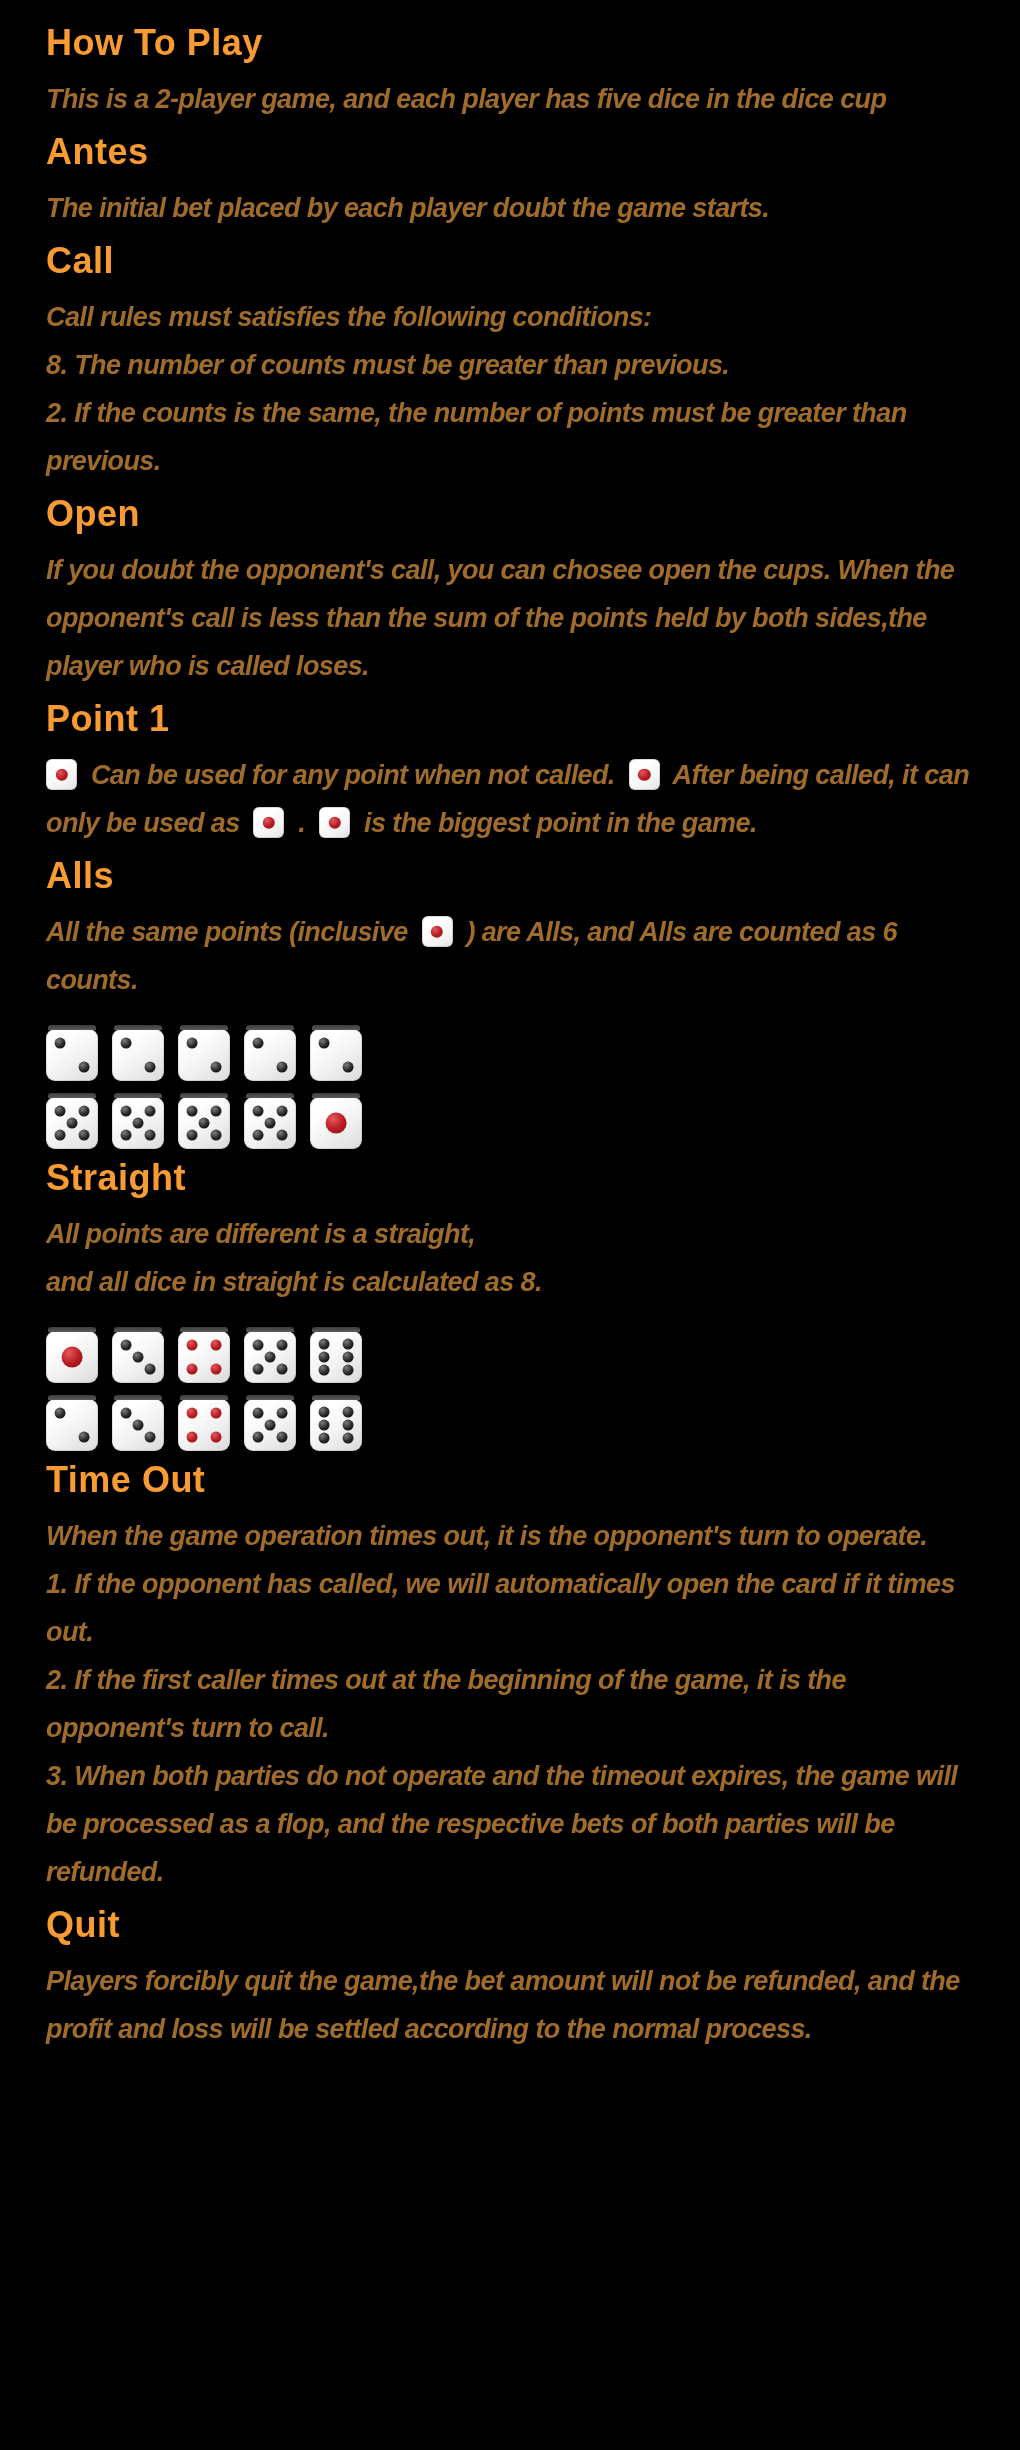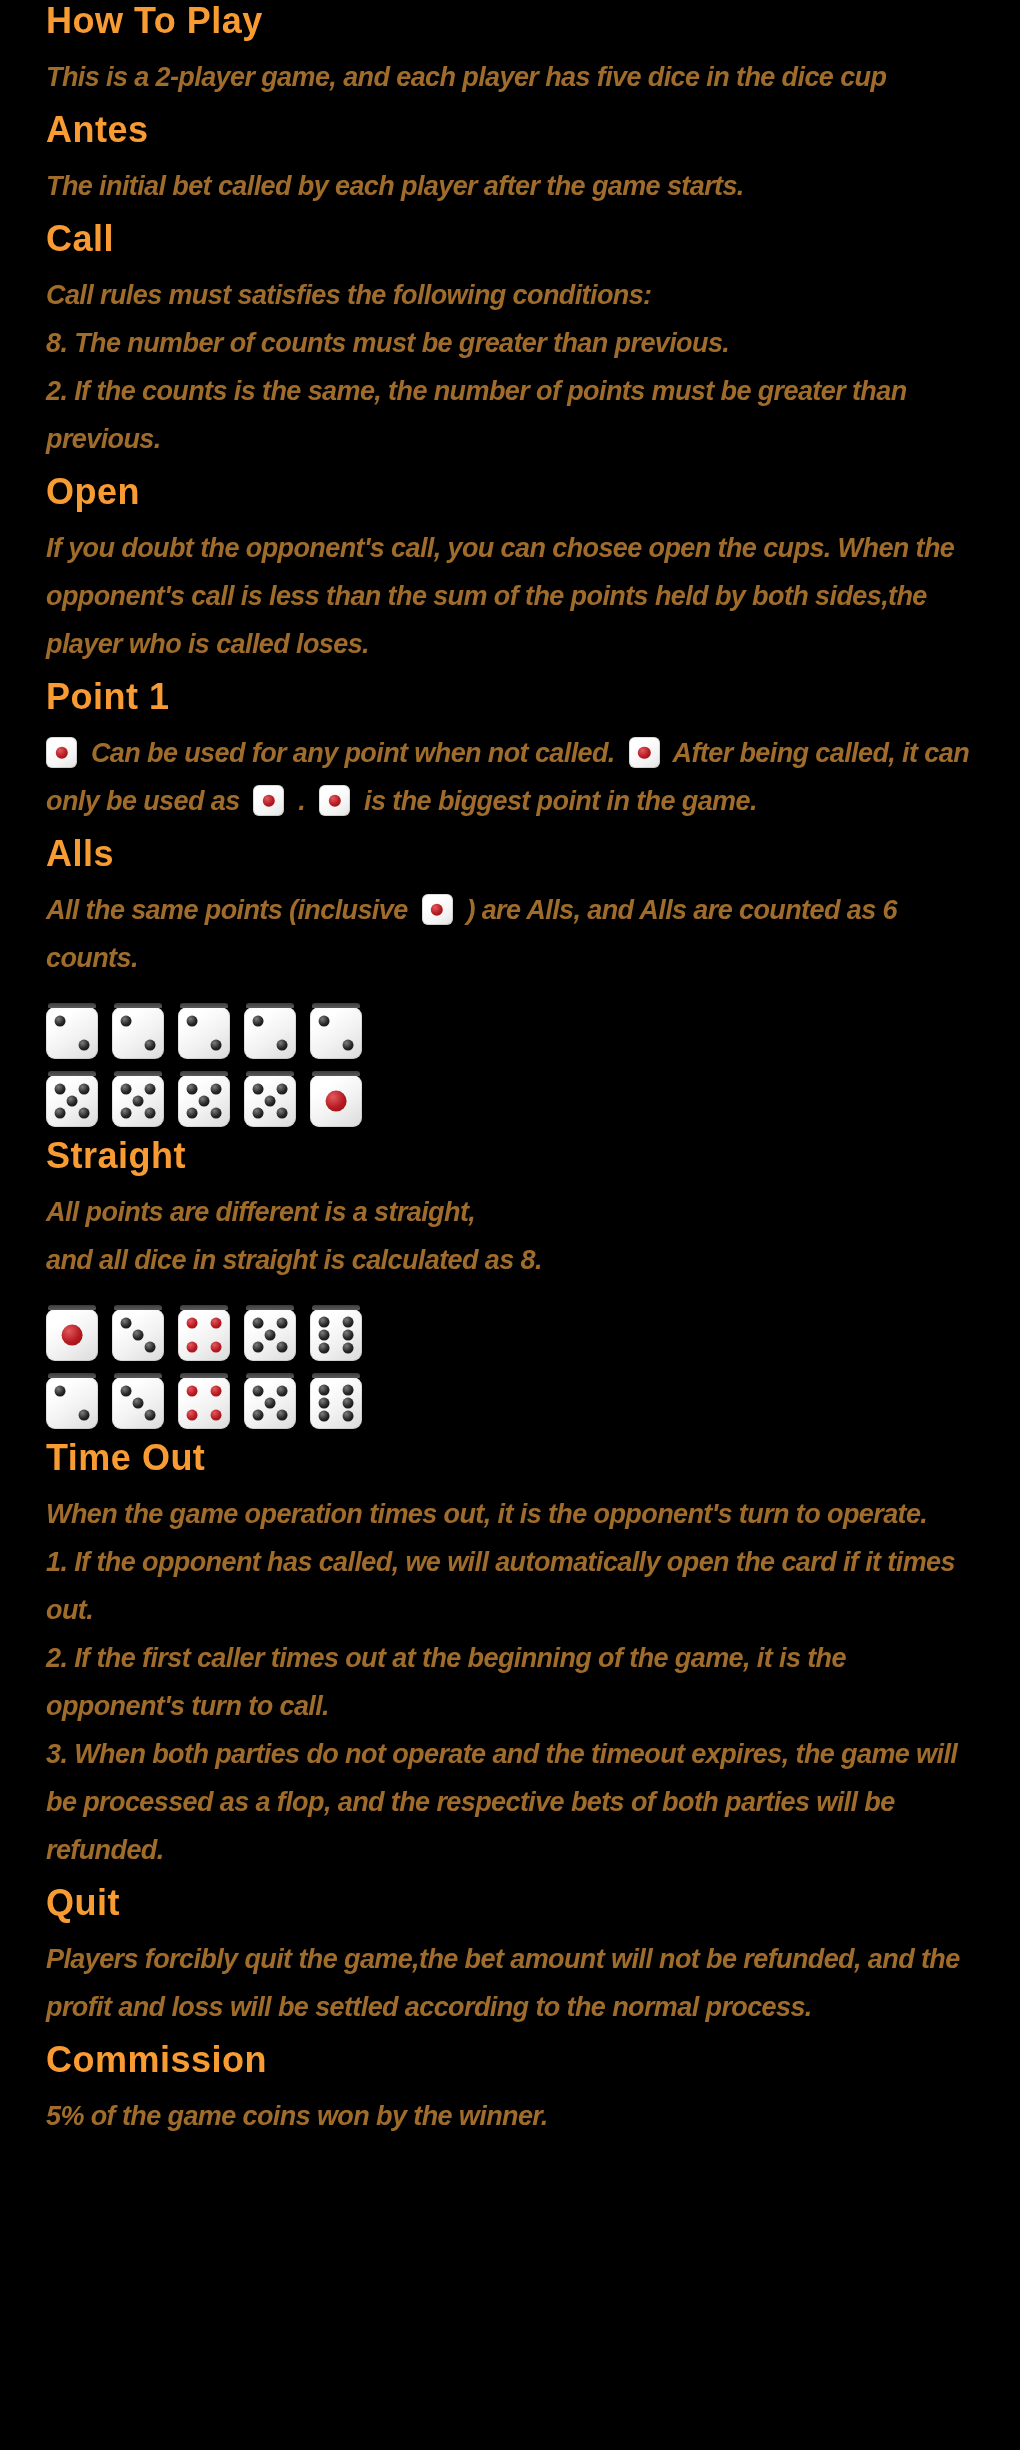--- a/index.html
+++ b/index.html
@@ -9,21 +9,21 @@
   }
   html,body{background:var(--bg);}
   body{
     margin:0;
     width:1020px;
     min-height:2450px;
     font-family:"Liberation Sans", sans-serif;
     font-weight:bold;
   }
   main{
-    padding:0 46px 26px 46px;
+    padding:22px 46px 26px 46px;
     box-sizing:border-box;
   }
   h2{
     color:var(--heading);
     font-size:36px;
     line-height:41px;
     margin:8px 0 12px 0;
     letter-spacing:0.5px;
   }
   section:first-child h2{margin-top:0;}
@@ -81,21 +81,21 @@
 </head>
 <body>
 
 <main>
     <section>
       <h2>How To Play</h2>
       <p class="rule-paragraph"><span>This is a 2-player game, and each player has five dice in the dice cup</span></p>
     </section>
     <section>
       <h2>Antes</h2>
-      <p class="rule-paragraph"><span>The initial bet called by each player after the game starts.</span></p>
+      <p class="rule-paragraph"><span>The initial bet placed by each player doubt the game starts.</span></p>
     </section>
     <section>
       <h2>Call</h2>
       <p class="rule-paragraph"><span>Call rules must satisfies the following conditions:</span><br><span>8. The number of counts must be greater than previous.</span><br><span>2. If the counts is the same, the number of points must be greater than previous.</span></p>
     </section>
     <section>
       <h2>Open</h2>
       <p class="rule-paragraph"><span>If you doubt the opponent's call, you can chosee open the cups. When the opponent's call is less than the sum of the points held by both sides,the player who is called loses.</span></p>
     </section>
     <section>
@@ -228,18 +228,14 @@
         </span>
       </div>
     </section>
     <section>
       <h2>Time Out</h2>
       <p class="rule-paragraph"><span>When the game operation times out, it is the opponent's turn to operate.</span><br><span>1. If the opponent has called, we will automatically open the card if it times out.</span><br><span>2. If the first caller times out at the beginning of the game, it is the opponent's turn to call.</span><br><span>3. When both parties do not operate and the timeout expires, the game will be processed as a flop, and the respective bets of both parties will be refunded.</span></p>
     </section>
     <section>
       <h2>Quit</h2>
       <p class="rule-paragraph"><span>Players forcibly quit the game,the bet amount will not be refunded, and the profit and loss will be settled according to the normal process.</span></p>
-    </section>
-    <section>
-      <h2>Commission</h2>
-      <p class="rule-paragraph"><span>5% of the game coins won by the winner.</span></p>
     </section>
   </main>
 
 </body></html>

